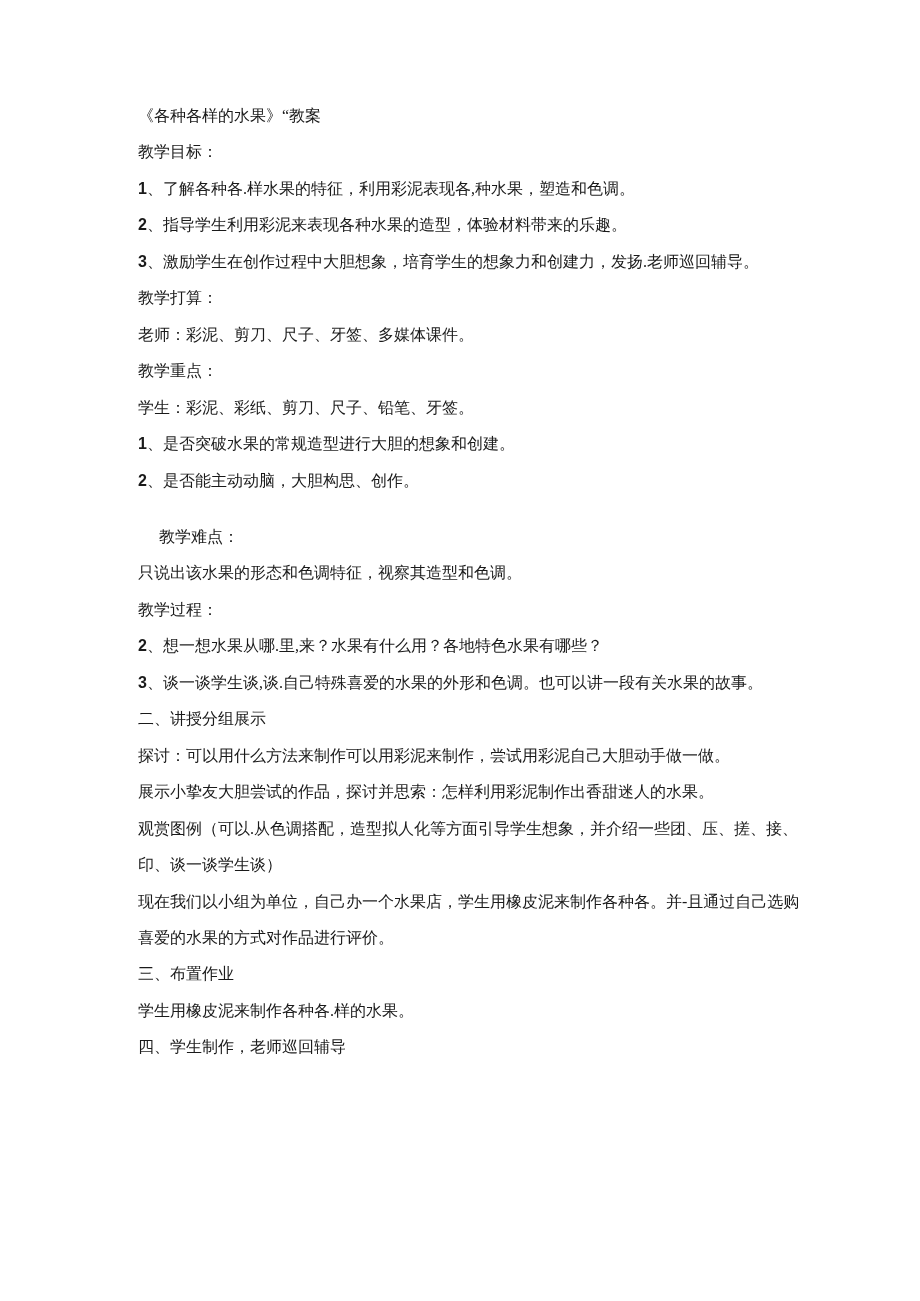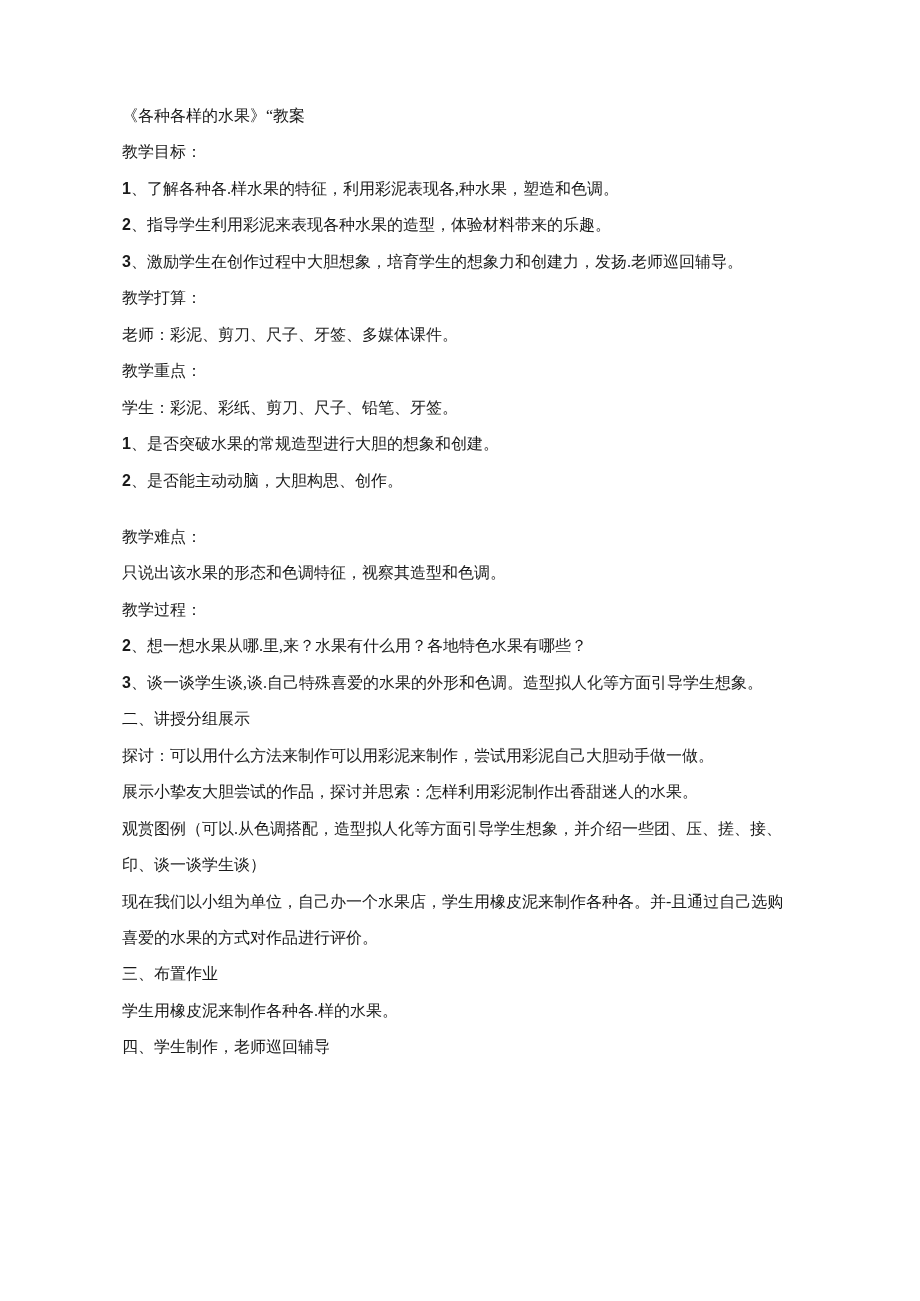--- a/index.html
+++ b/index.html
@@ -17,35 +17,36 @@
   .doc-page {
     position: absolute;
     left: 0;
     top: 0;
     width: 920px;
     height: 1301px;
     background: #ffffff;
   }
   .doc-body {
     position: absolute;
-    left: 122px;
+    left: 138px;
     top: 98px;
     width: 664px;
     color: #1a1a1a;
     font-size: 16px;
     line-height: 36.45px;
     text-align: left;
   }
   .doc-body p {
     margin: 0;
     padding: 0;
     word-break: normal;
   }
   .doc-body p.gap-before {
     margin-top: 20px;
+    margin-left: 21px;
   }
   .num {
     font-weight: bold;
     font-family: "Liberation Sans", "DejaVu Sans", sans-serif;
     font-size: 16px;
   }
 </style>
 </head>
 <body>
 
@@ -76,21 +77,21 @@
   <p class="gap-before"><span class="txt">教学难点：</span></p>
 
   <p><span class="txt">只说出该水果的形态和色调特征，视察其造型和色调。</span></p>
 
   <p><span class="txt">教学过程：</span></p>
 
 
 
   <p><b class="num">2</b><span class="txt">、想一想水果从哪.里,来？水果有什么用？各地特色水果有哪些？</span></p>
 
-  <p><b class="num">3</b><span class="txt">、谈一谈学生谈,谈.自己特殊喜爱的水果的外形和色调。造型拟人化等方面引导学生想象。</span></p>
+  <p><b class="num">3</b><span class="txt">、谈一谈学生谈,谈.自己特殊喜爱的水果的外形和色调。也可以讲一段有关水果的故事。</span></p>
 
   <p><span class="txt">二、讲授分组展示</span></p>
 
   <p><span class="txt">探讨：可以用什么方法来制作可以用彩泥来制作，尝试用彩泥自己大胆动手做一做。</span></p>
 
   <p><span class="txt">展示小挚友大胆尝试的作品，探讨并思索：怎样利用彩泥制作出香甜迷人的水果。</span></p>
 
   <p><span class="txt">观赏图例（可以.从色调搭配，造型拟人化等方面引导学生想象，并介绍一些团、压、搓、接、印、谈一谈学生谈）</span></p>
 
   <p><span class="txt">现在我们以小组为单位，自己办一个水果店，学生用橡皮泥来制作各种各。并-且通过自己选购喜爱的水果的方式对作品进行评价。</span></p>

